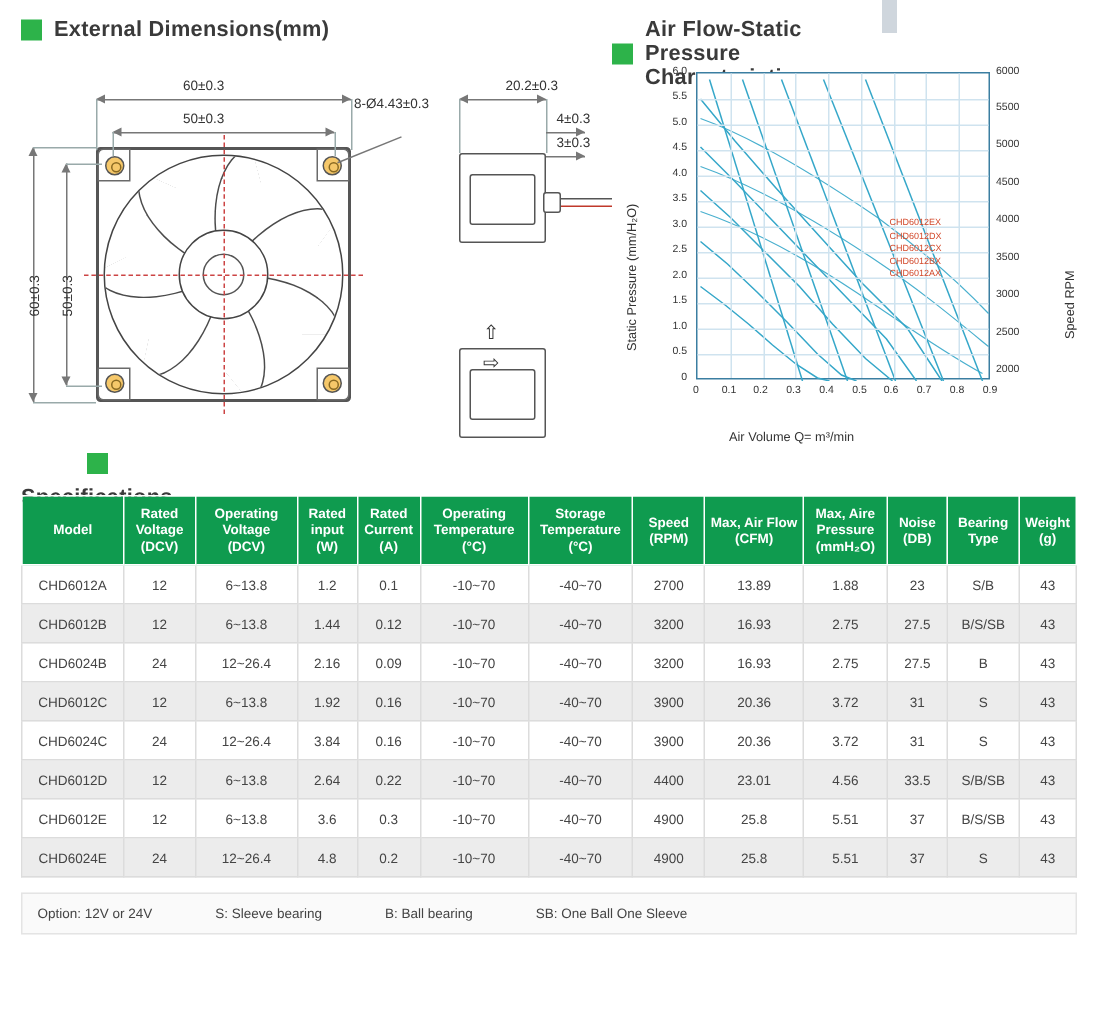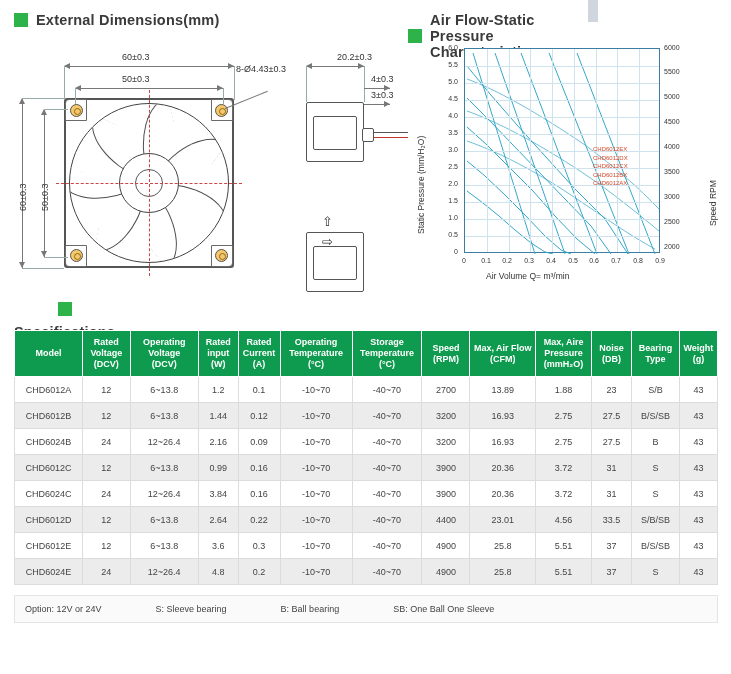--- a/index.html
+++ b/index.html
@@ -130,21 +130,21 @@
     background: #0f9b4f; color: #fff; font-weight: bold; text-align: center;
     padding: 5px 2px; border: 1px solid #fff; line-height: 11px; height: 46px;
   }
   tbody td {
     text-align: center; padding: 6px 2px; border: 1px solid #dcdcdc; color: #444; height: 26px;
   }
   tbody tr:nth-child(odd) td { background: #ffffff; }
   tbody tr:nth-child(even) td { background: #ececec; }
   .note-row {
     margin-top: 10px; background: #fafafa; border: 1px solid #e4e4e4;
-    font-size: 9px; color: #444; padding: 8px 10px; display: flex; gap: 54px; text-align: right;
+    font-size: 9px; color: #444; padding: 8px 10px; display: flex; gap: 42px; text-align: right;
   }
   .note-row span { white-space: nowrap; }
 </style>
 </head>
 <body>
 
 <div class="page">
 
   <div class="corner-tab"></div>
 
@@ -248,21 +248,21 @@
 
     <div class="dline h" style="left:364px; top:68px; width:26px;"></div>
     <div class="arrowR" style="left:384px; top:65px;"></div>
     <div class="dimtext" style="left:371px; top:54px;">3±0.3</div>
   </div>
 
   <div class="chart-wrap">
 
     <div class="axis-label rot-left" style="left:8px; top:196px;">Static Pressure (mm/H₂O)</div>
     <div class="axis-label rot-left" style="left:300px; top:188px;">Speed RPM</div>
-    <div class="axis-label" style="left:78px; top:233px;text-align:center;">Air Volume Q= m³/min</div>
+    <div class="axis-label" style="left:78px; top:248px;text-align:center;">Air Volume Q= m³/min</div>
 
     <div class="plot" id="plot">
       <svg width="196" height="205" viewBox="0 0 196 205" style="position:absolute;left:0;top:0;">
         <g stroke="#35a7c9" stroke-width="1" fill="none">
           <path d="M2,17 L25,45 L52,76 L80,107 L110,140 L140,170 L163,205"></path>
           <path d="M2,49 L24,71 L48,96 L74,123 L100,150 L126,177 L146,205"></path>
           <path d="M2,78 L22,96 L44,118 L68,142 L90,167 L112,190 L130,205"></path>
           <path d="M2,112 L20,127 L40,146 L60,166 L80,187 L96,201 L106,205"></path>
           <path d="M2,142 L18,154 L34,167 L50,181 L66,194 L80,203 L88,205"></path>
           <path d="M8,4 L70,205"></path>
@@ -450,21 +450,21 @@
           <td>16.93</td>
           <td>2.75</td>
           <td>27.5</td>
           <td>B</td>
           <td>43</td>
         </tr>
         <tr>
           <td>CHD6012C</td>
           <td>12</td>
           <td>6~13.8</td>
-          <td>0.99</td>
+          <td>1.92</td>
           <td>0.16</td>
           <td>-10~70</td>
           <td>-40~70</td>
           <td>3900</td>
           <td>20.36</td>
           <td>3.72</td>
           <td>31</td>
           <td>S</td>
           <td>43</td>
         </tr>

